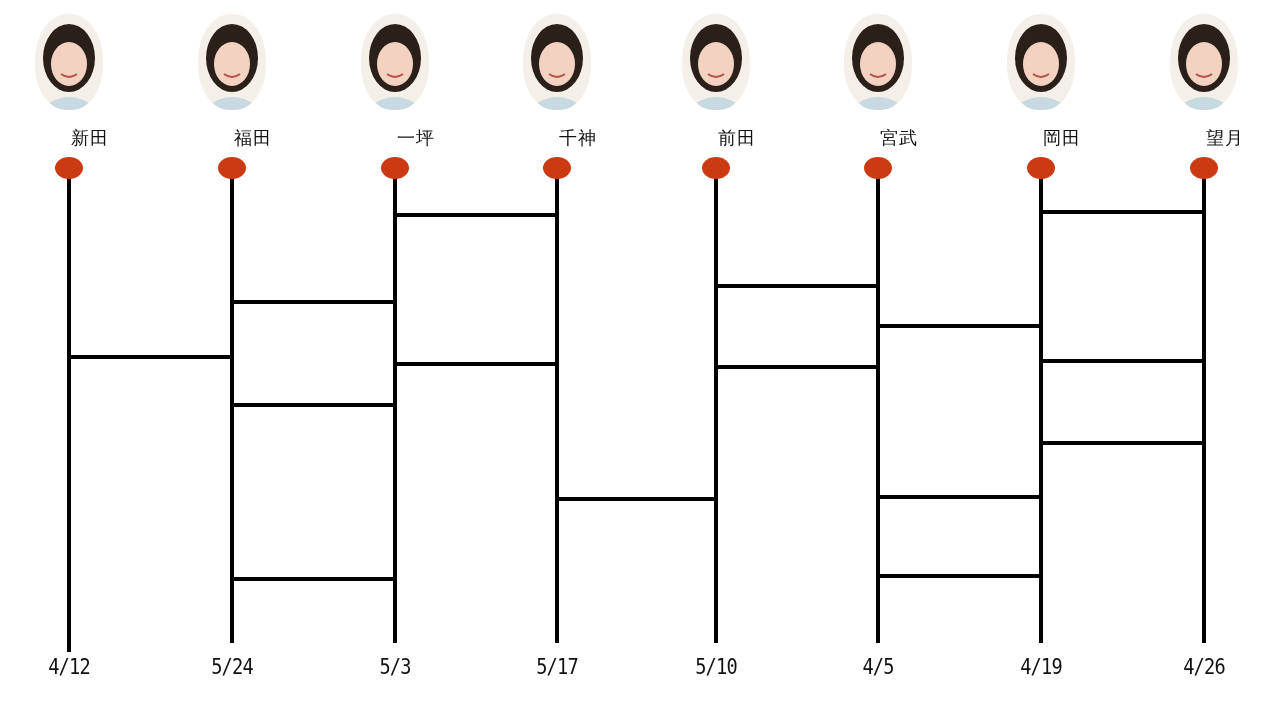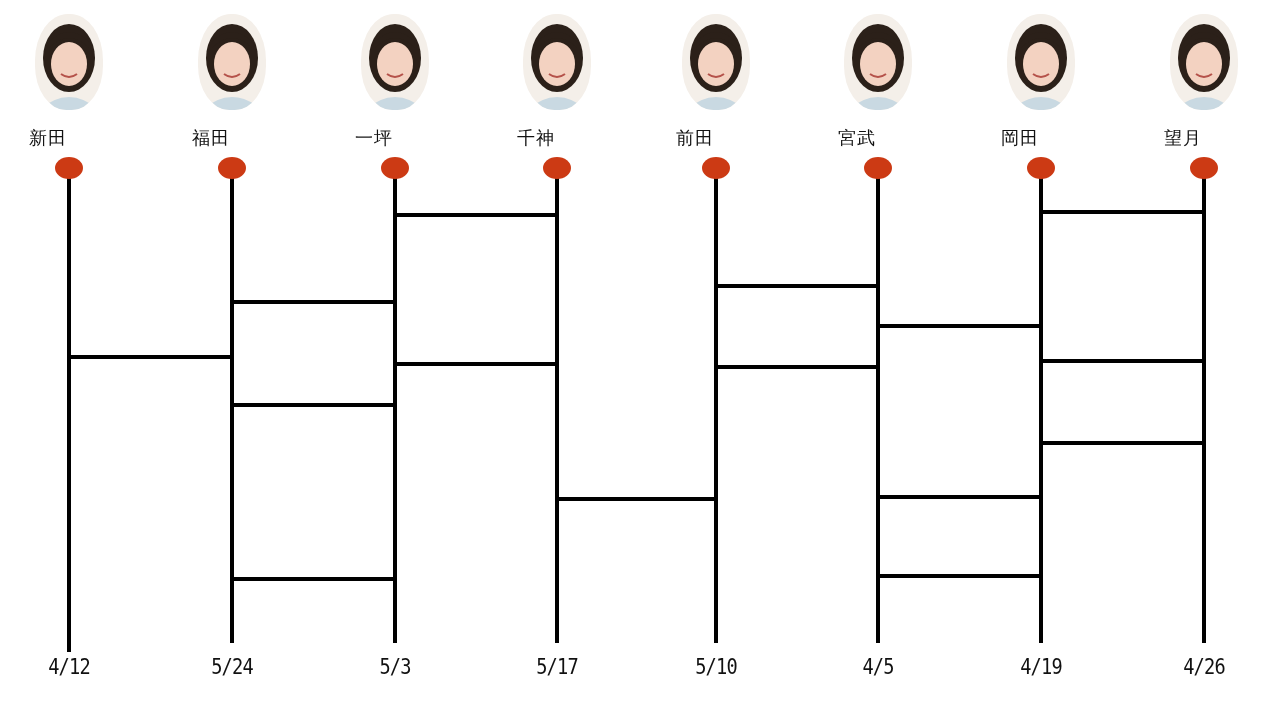--- a/index.html
+++ b/index.html
@@ -2,21 +2,21 @@
 <html><head>
   <meta charset="utf-8">
   <style>
     html, body { margin:0; padding:0; background:#ffffff; }
     body { width:1280px; height:720px; position:relative; overflow:hidden;
            font-family:"DejaVu Sans", sans-serif; }
     .col { position:absolute; top:0; width:0; height:720px; }
     .avatar { position:absolute; left:-34px; top:14px; width:68px; height:96px;
               border-radius:48% 48% 46% 46%; overflow:hidden; }
     .avatar svg { display:block; }
-    .name { position:absolute; top:126px; width:80px; left:-40px; text-align:left;
+    .name { position:absolute; top:126px; width:80px; left:-40px; text-align:right;
             font-size:18px; color:#111; letter-spacing:1px; }
     .dot { position:absolute; top:157px; left:-14px; width:28px; height:22px;
            border-radius:50%; background:#cc3a14; }
     .date { position:absolute; top:654px; width:100px; left:-50px; text-align:center;
             font-family:"DejaVu Sans Mono", monospace; font-size:22px; color:#111;
             letter-spacing:-1px; transform:scaleX(0.85); }
     svg.ladder { position:absolute; left:0; top:0; }
   </style>
 </head>
 <body>

